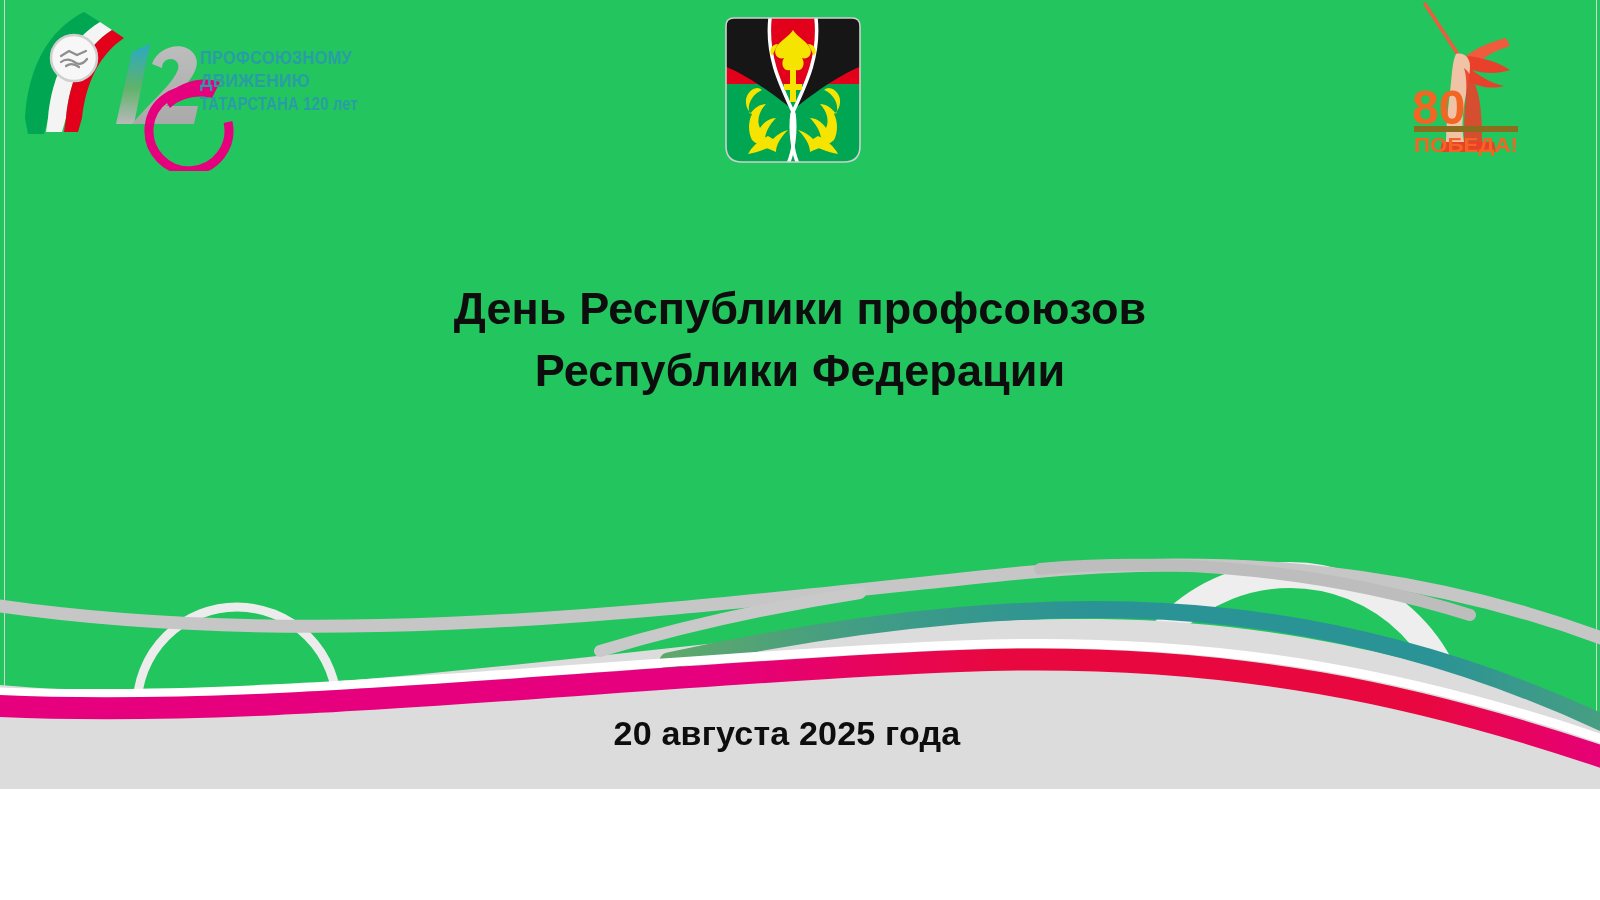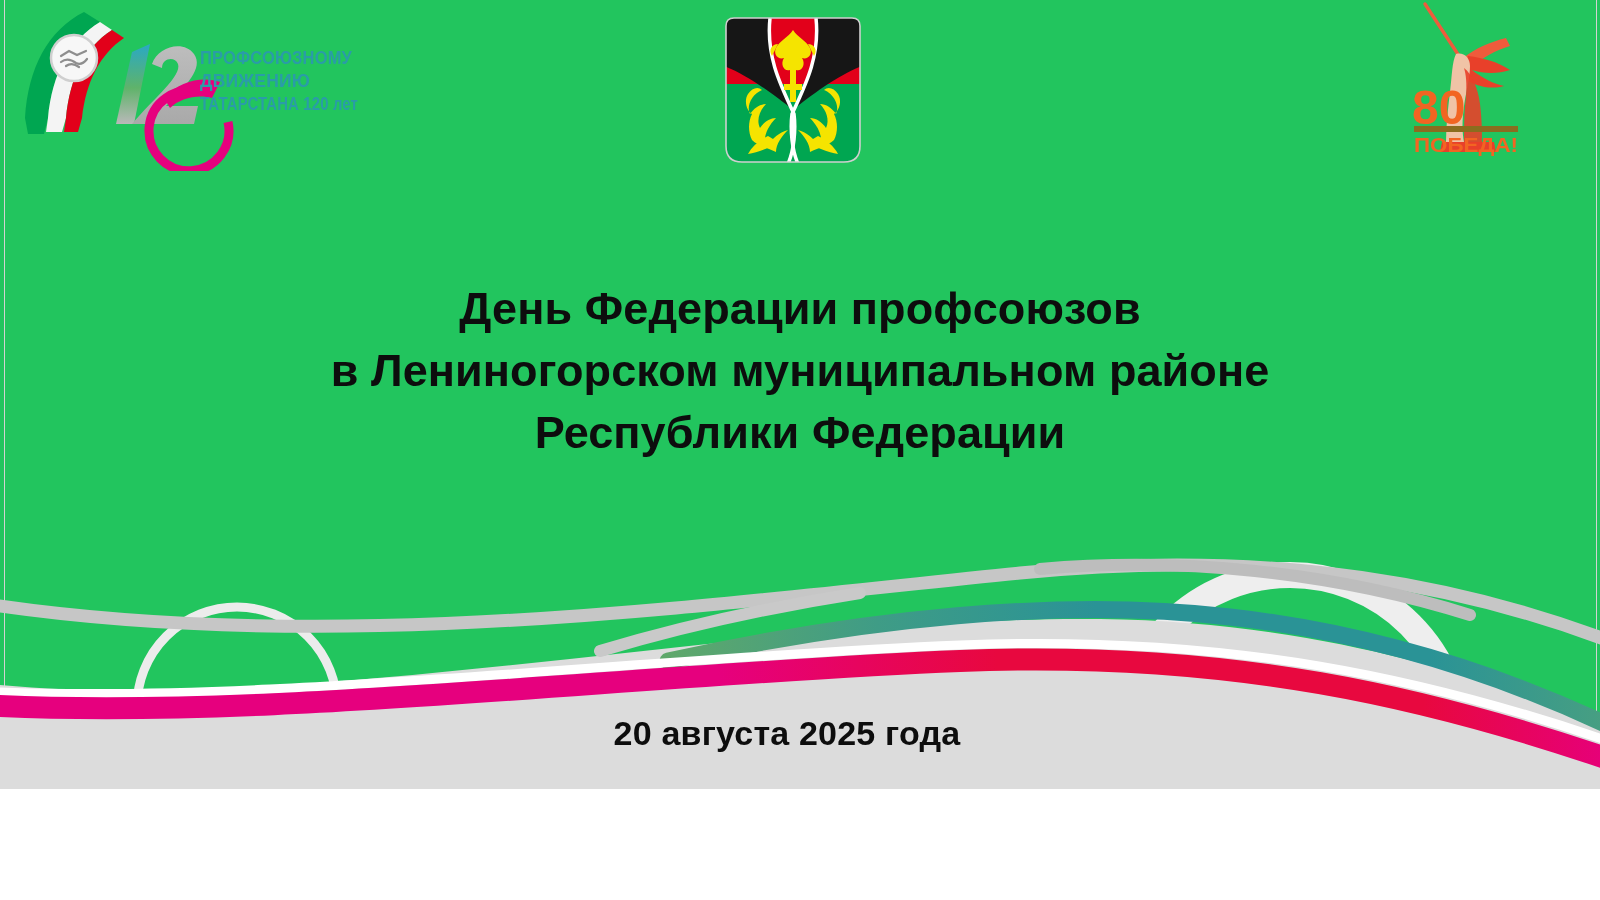--- a/index.html
+++ b/index.html
@@ -257,22 +257,21 @@
     <path fill="#e8402a" d="M52 142 L104 142 L106 152 L50 152 Z"></path>
 
     <rect x="24" y="126" width="104" height="6" fill="#8a6d1f"></rect>
 
     <text x="22" y="124" fill="#f26522" font-size="48" font-weight="bold" font-family="&quot;Liberation Sans&quot;, sans-serif">80</text>
 
     <text x="24" y="152" fill="#f26522" font-size="21" font-weight="bold" font-family="&quot;Liberation Sans&quot;, sans-serif" textLength="104" lengthAdjust="spacingAndGlyphs">ПОБЕДА!</text>
   </svg>
 
   <div class="title-block">
-    <span class="title-line">День Федерации профсоюзов</span>
-    <span class="title-line">в Лениногорском муниципальном районе</span>
+    <span class="title-line">День Республики профсоюзов</span>
     <span class="title-line">Республики Федерации</span>
   </div>
 
   <div class="date-block">
     <span class="date-inner">20 августа 2025 года</span>
   </div>
 
 </div>
 
 </body></html>

